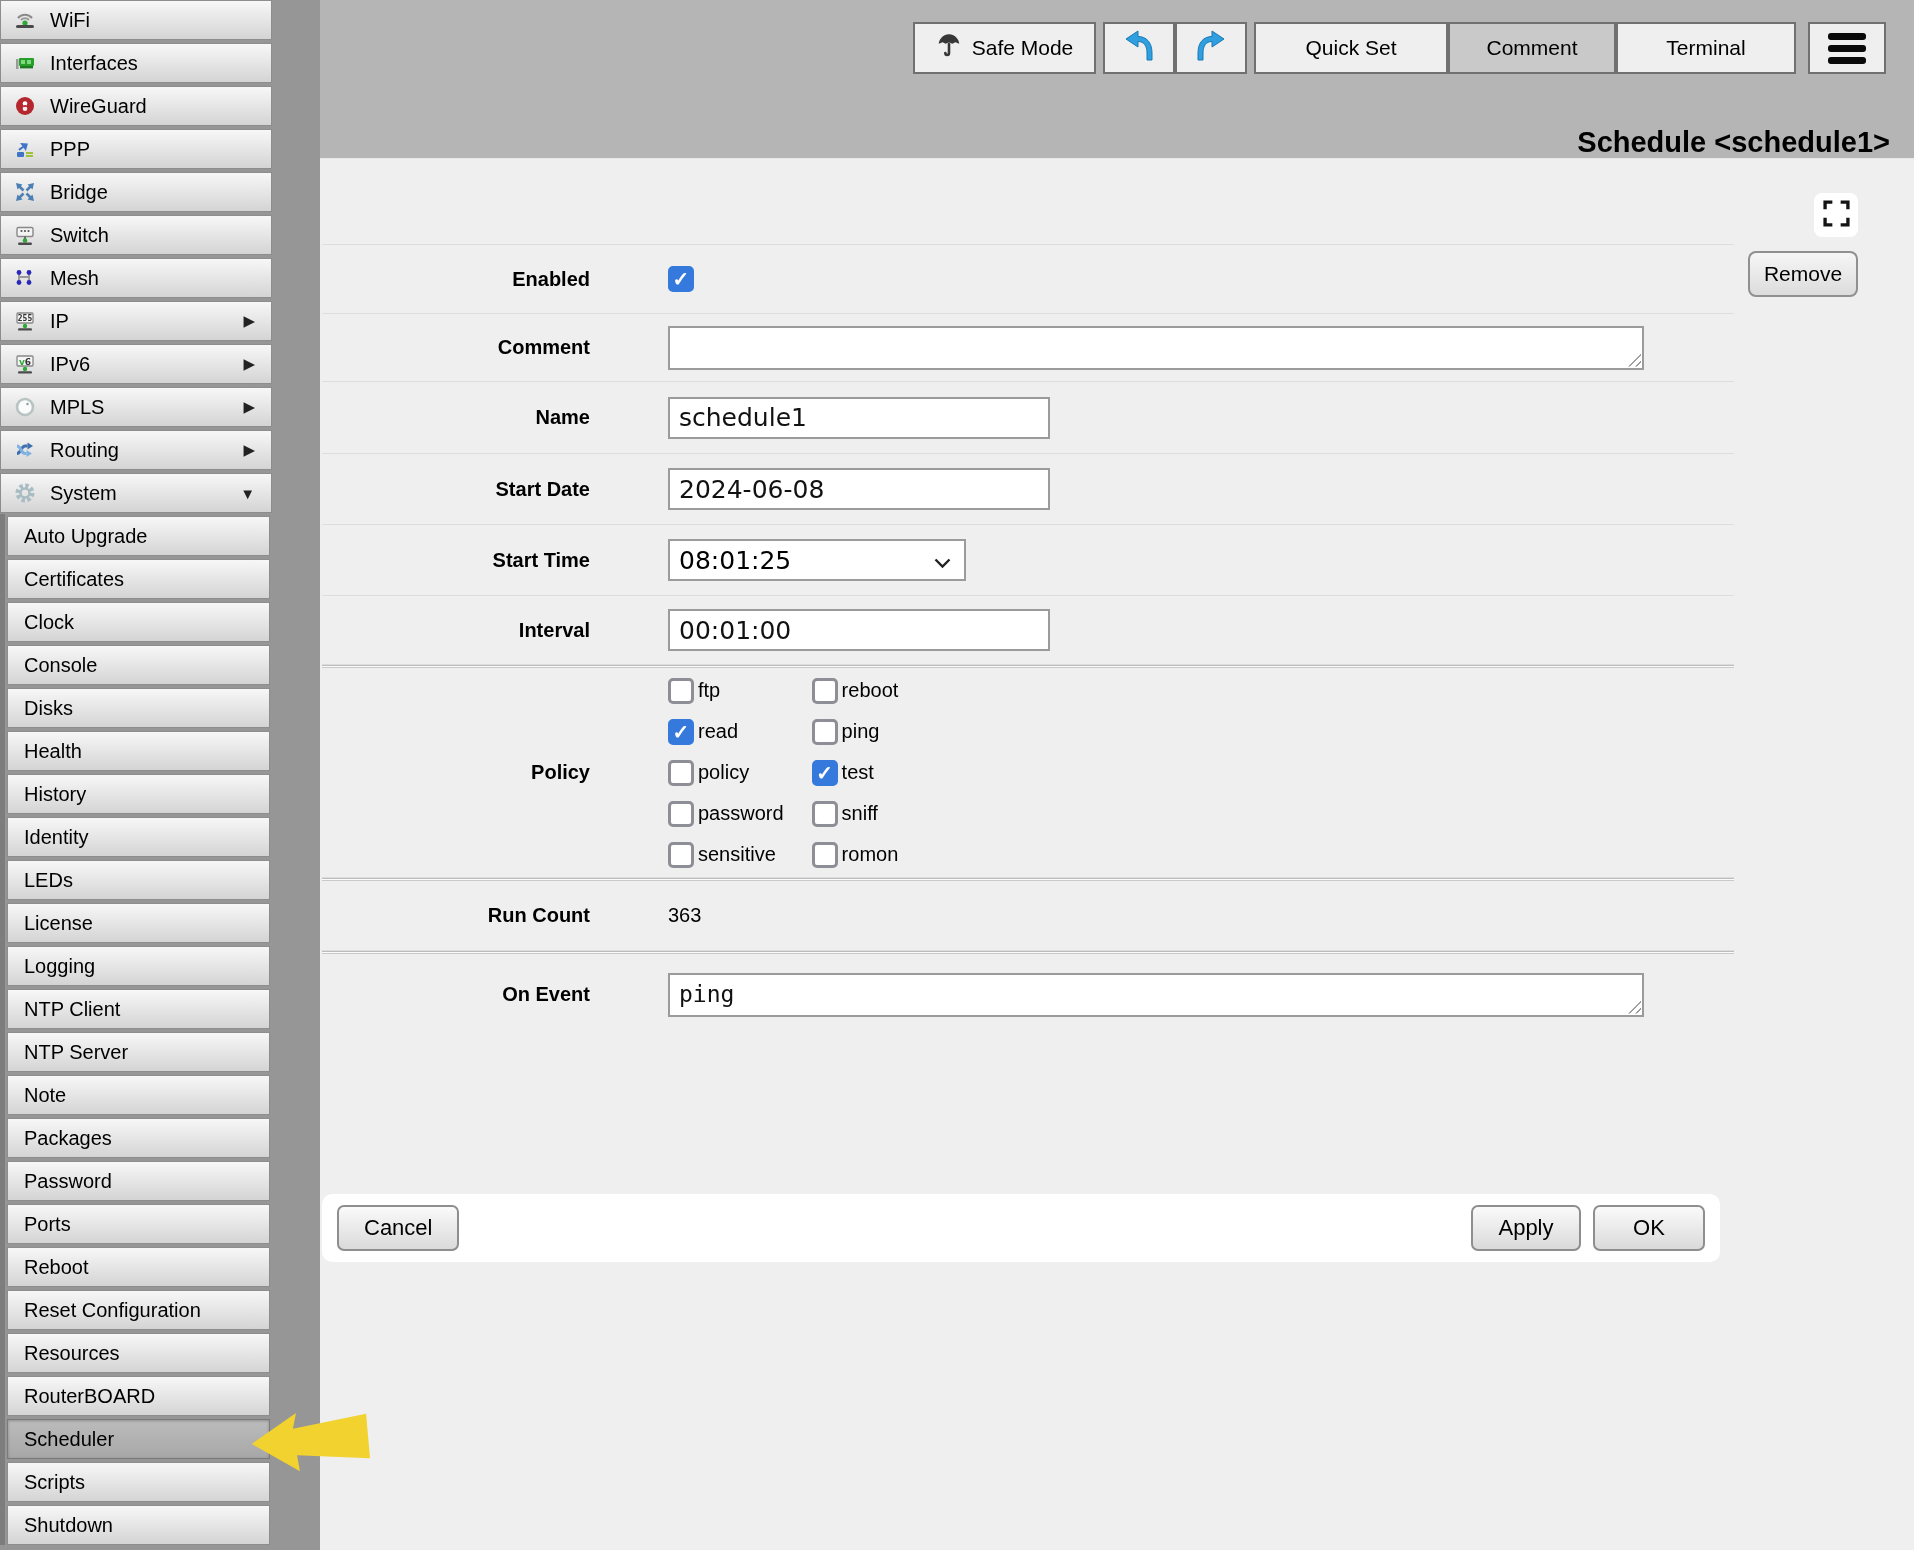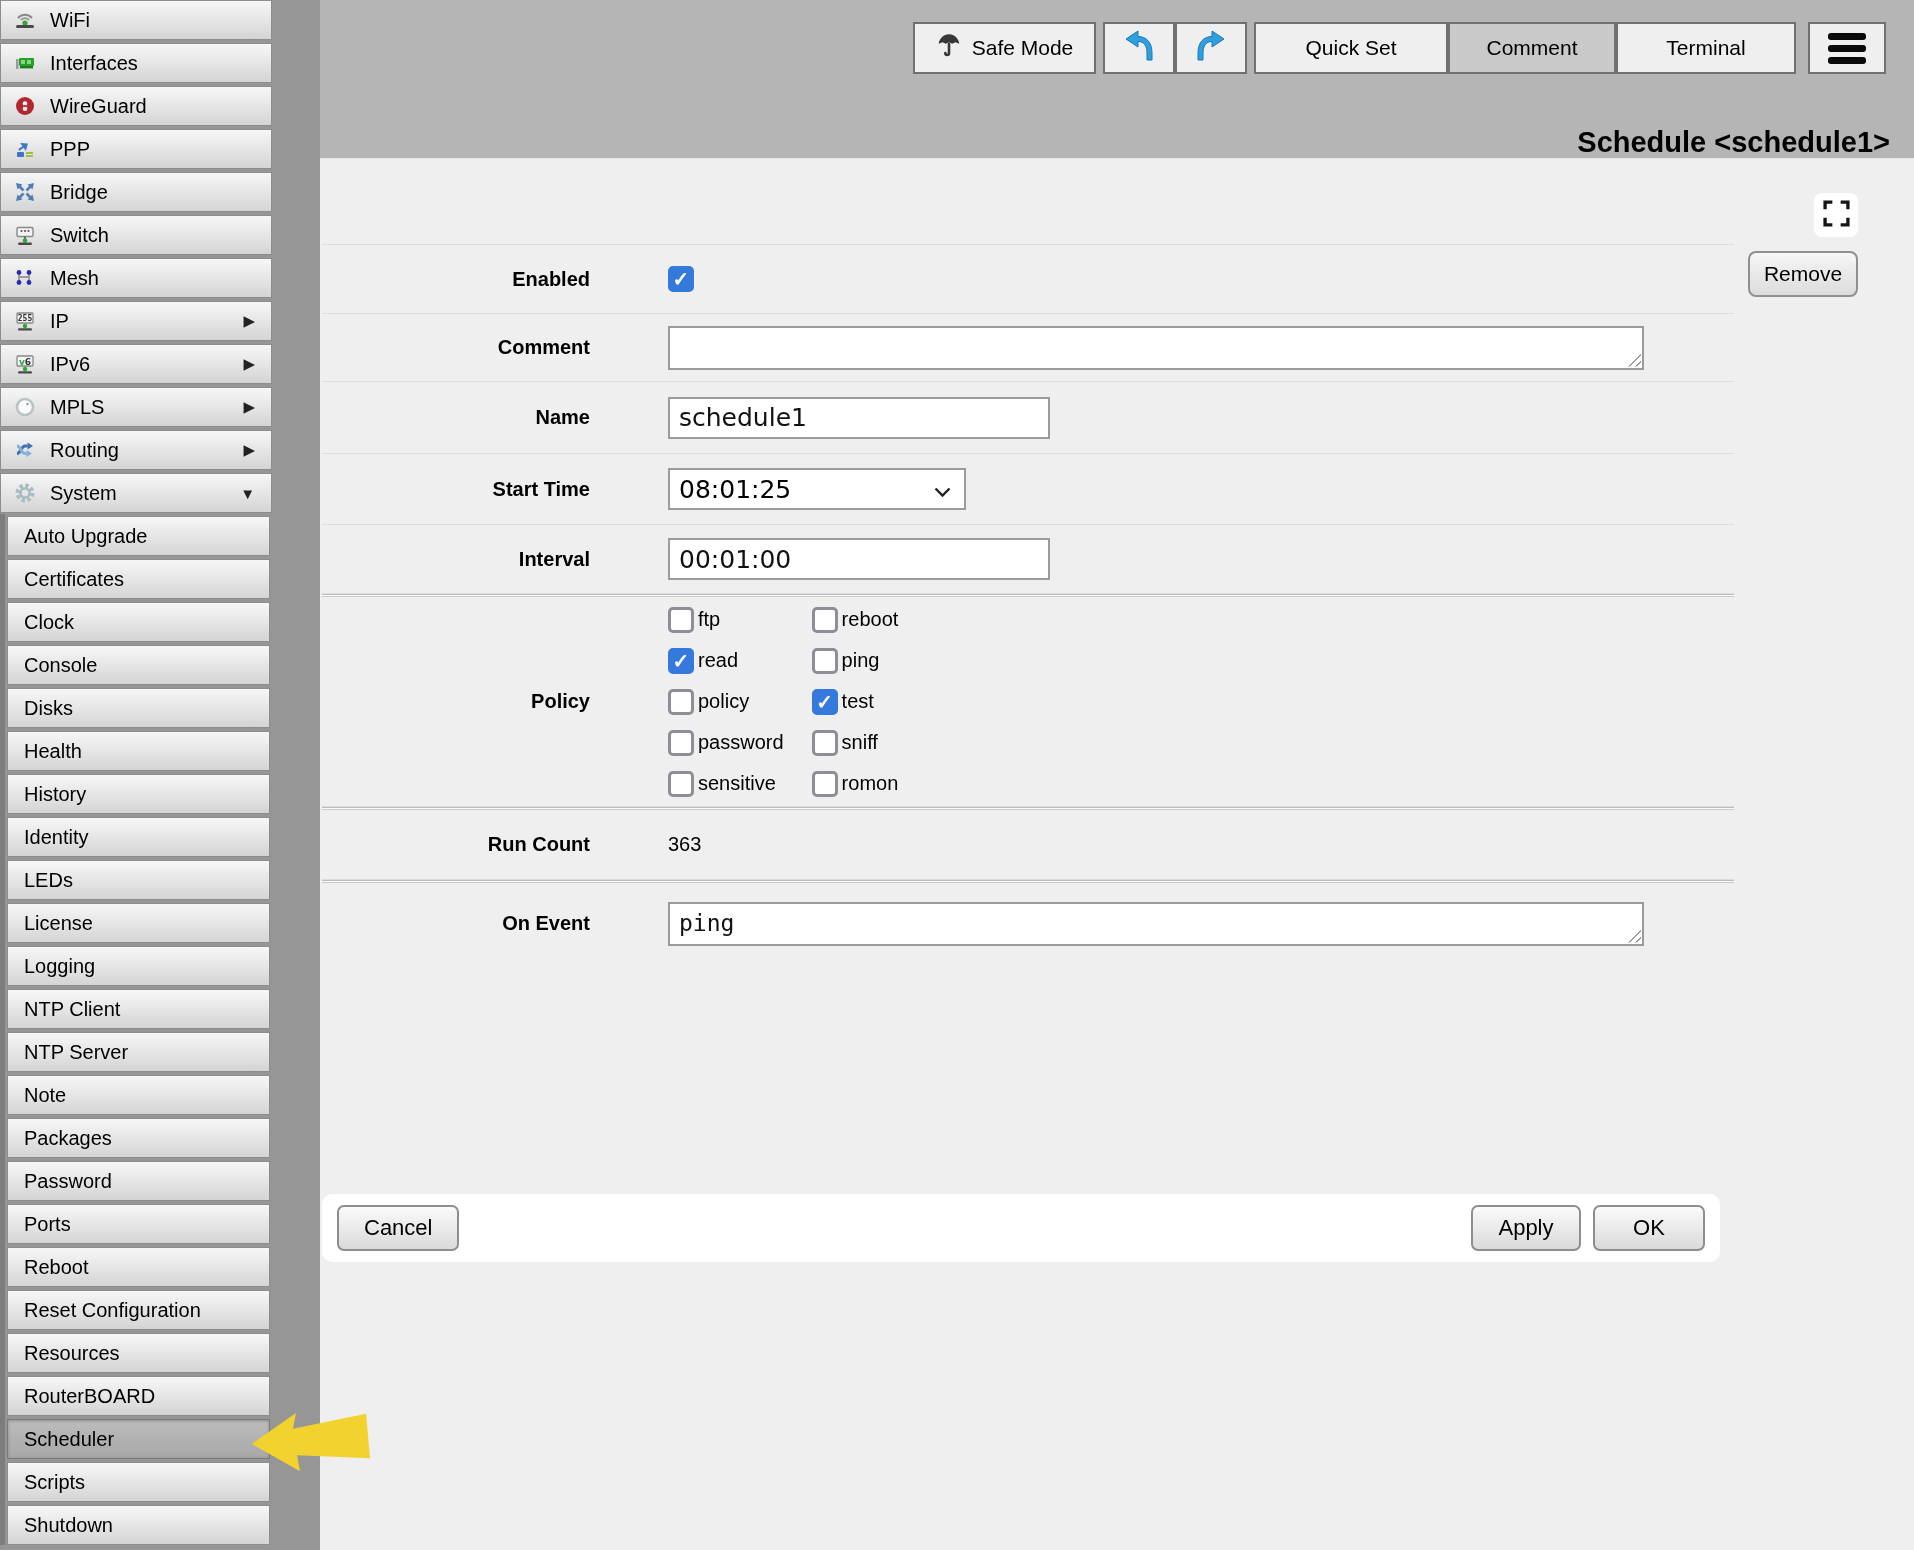--- a/index.html
+++ b/index.html
@@ -462,20 +462,26 @@
       </div>
     </div>
 
     <div class="form-row h72">
       <div class="row-label">Name</div>
       <div class="row-control">
         <input class="ti" value="schedule1" style="">
       </div>
     </div>
 
+    <div class="form-row h71">
+      <div class="row-label">Start Date</div>
+      <div class="row-control">
+        <input class="ti" value="2024-06-08" style="">
+      </div>
+    </div>
 
     <div class="form-row h71">
       <div class="row-label">Start Time</div>
       <div class="row-control">
         <div class="select-box">
           <span>08:01:25</span>
           <span class="icon">
             <svg width="17" height="11" viewBox="0 0 17 11" fill="none" stroke="#222" stroke-width="2.4">
                 <path d="M1.5 1.5 L8.5 8.5 L15.5 1.5"></path>
               </svg>

